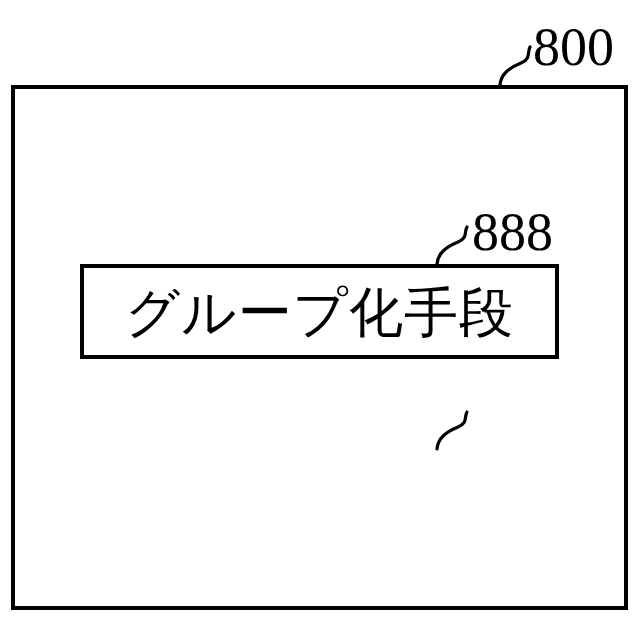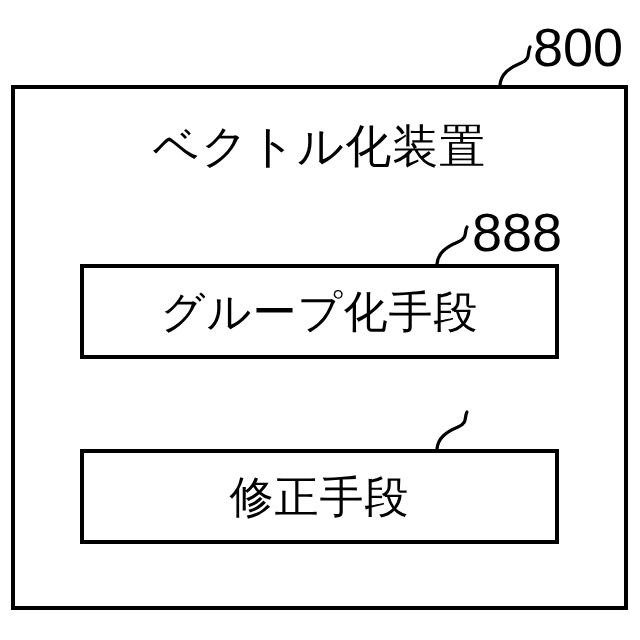--- a/index.html
+++ b/index.html
@@ -66,32 +66,32 @@
     width: 479px;
     height: 95px;
   }
   .inner-box.box-802 {
     left: 80px;
     top: 449px;
     width: 479px;
     height: 95px;
   }
   .inner-label {
-    font-size: 44px;
+    font-size: 54px;
     line-height: 52px;
     color: #000000;
     letter-spacing: 1px;
     white-space: nowrap;
     display: block;
   }
 
   
   .ref-num {
     position: absolute;
-    font-family: Liberation Sans, sans-serif;
+    font-family: Liberation Serif, serif;
     font-size: 54px;
     line-height: 54px;
     color: #000000;
     letter-spacing: 0px;
     white-space: nowrap;
   }
   .ref-800 { left: 533px; top: 20px; }
   .ref-801 { left: 472px; top: 205px; }
   .ref-802 { left: 472px; top: 392px; }
 
@@ -111,29 +111,25 @@
     stroke-linecap: round;
   }
 </style>
 </head>
 <body>
 
 <div id="figure-root">
 
   <div class="outer-box"></div>
 
-  <div class="apparatus-title">ベクトル化装置</div>
 
   <div class="inner-box box-801">
     <span class="inner-label">グループ化手段</span>
   </div>
 
-  <div class="inner-box box-802">
-    <span class="inner-label">修正手段</span>
-  </div>
 
   <div class="ref-num ref-800">800</div>
 
   <div class="ref-num ref-801">888</div>
 
 
   <svg class="leader-layer" viewBox="0 0 640 640">
     <path class="leader-path" d="M 500 85 C 501 74 509 68 521 63 C 531 59 527 53 530 47"></path>
     <path class="leader-path" d="M 437 264 C 438 253 446 247 458 242 C 468 238 464 232 467 227"></path>
     <path class="leader-path" d="M 437 449 C 438 438 446 432 458 427 C 468 423 464 417 467 412"></path>

